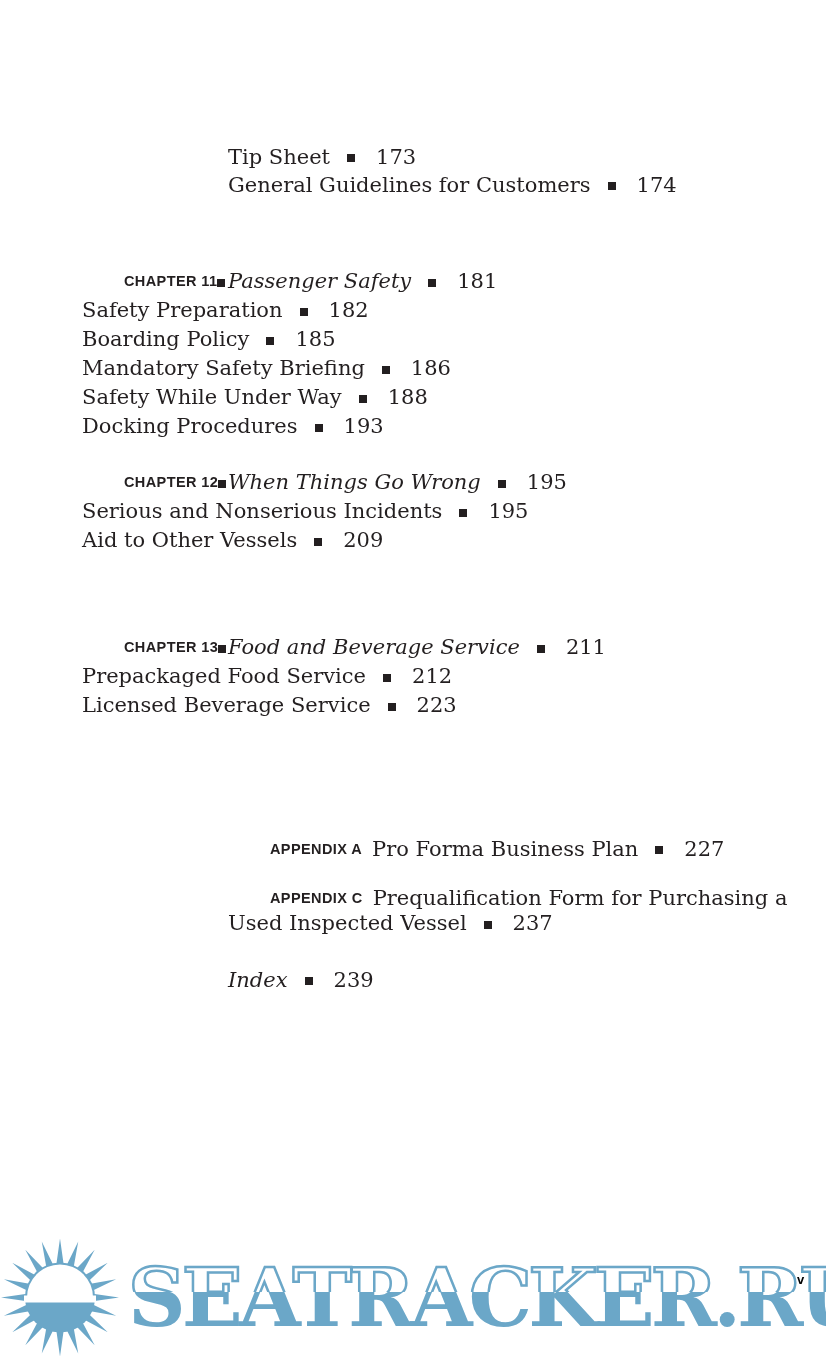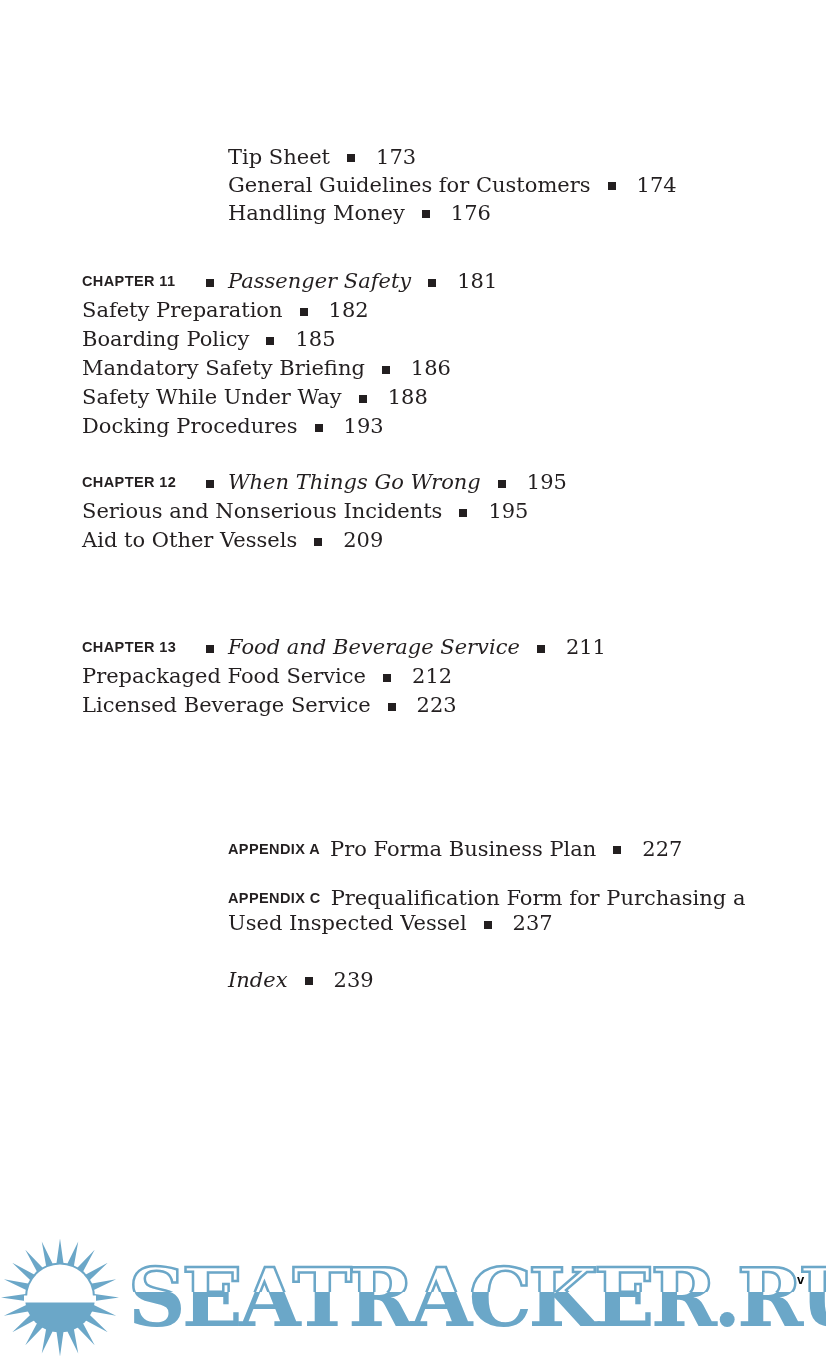--- a/index.html
+++ b/index.html
@@ -19,21 +19,21 @@
   .italic { font-style:italic; }
   
   .chapter { position:absolute; left:82px; }
   .chapter .row { line-height:29px; }
   .label-cell {
     width:146px; flex:none; display:flex; justify-content:space-between;
     align-items:center; align-self:center;
   }
   .smallcaps-label {
     font-family:"Liberation Sans", sans-serif; font-weight:700;
-    font-size:14.5px; letter-spacing:0.4px; color:#231f20;
+    font-size:14.5px; letter-spacing:0.4px; color:#231f20;margin-left:42px;
   }
   .label-cell .sq { margin:0 14px 0 0; }
   .entries { }
   
   .main-col { left:228px; }
   .app-label { margin-right:10px; align-self:center; }
   .app-wrap .row { line-height:25px; }
   
   .wm { position:absolute; left:128px; top:1256px; width:698px; height:84px; }
   .wm-layer {
@@ -57,25 +57,20 @@
   <div class="abs main-col" style="top:143px;">
     <div class="row">
       <span>Tip Sheet</span>
       <span class="sq"></span>
       <span>173</span>
     </div>
     <div class="row">
       <span>General Guidelines for Customers</span>
       <span class="sq"></span>
       <span>174</span>
-    </div>
-    <div class="row">
-      <span>Handling Money</span>
-      <span class="sq"></span>
-      <span>176</span>
     </div>
   </div>
 
   <div class="chapter" style="top:267px;">
     <div class="row">
       <span class="label-cell">
         <span class="smallcaps-label">CHAPTER 11</span>
         <span class="sq"></span>
       </span>
       <span class="italic">Passenger Safety</span>

